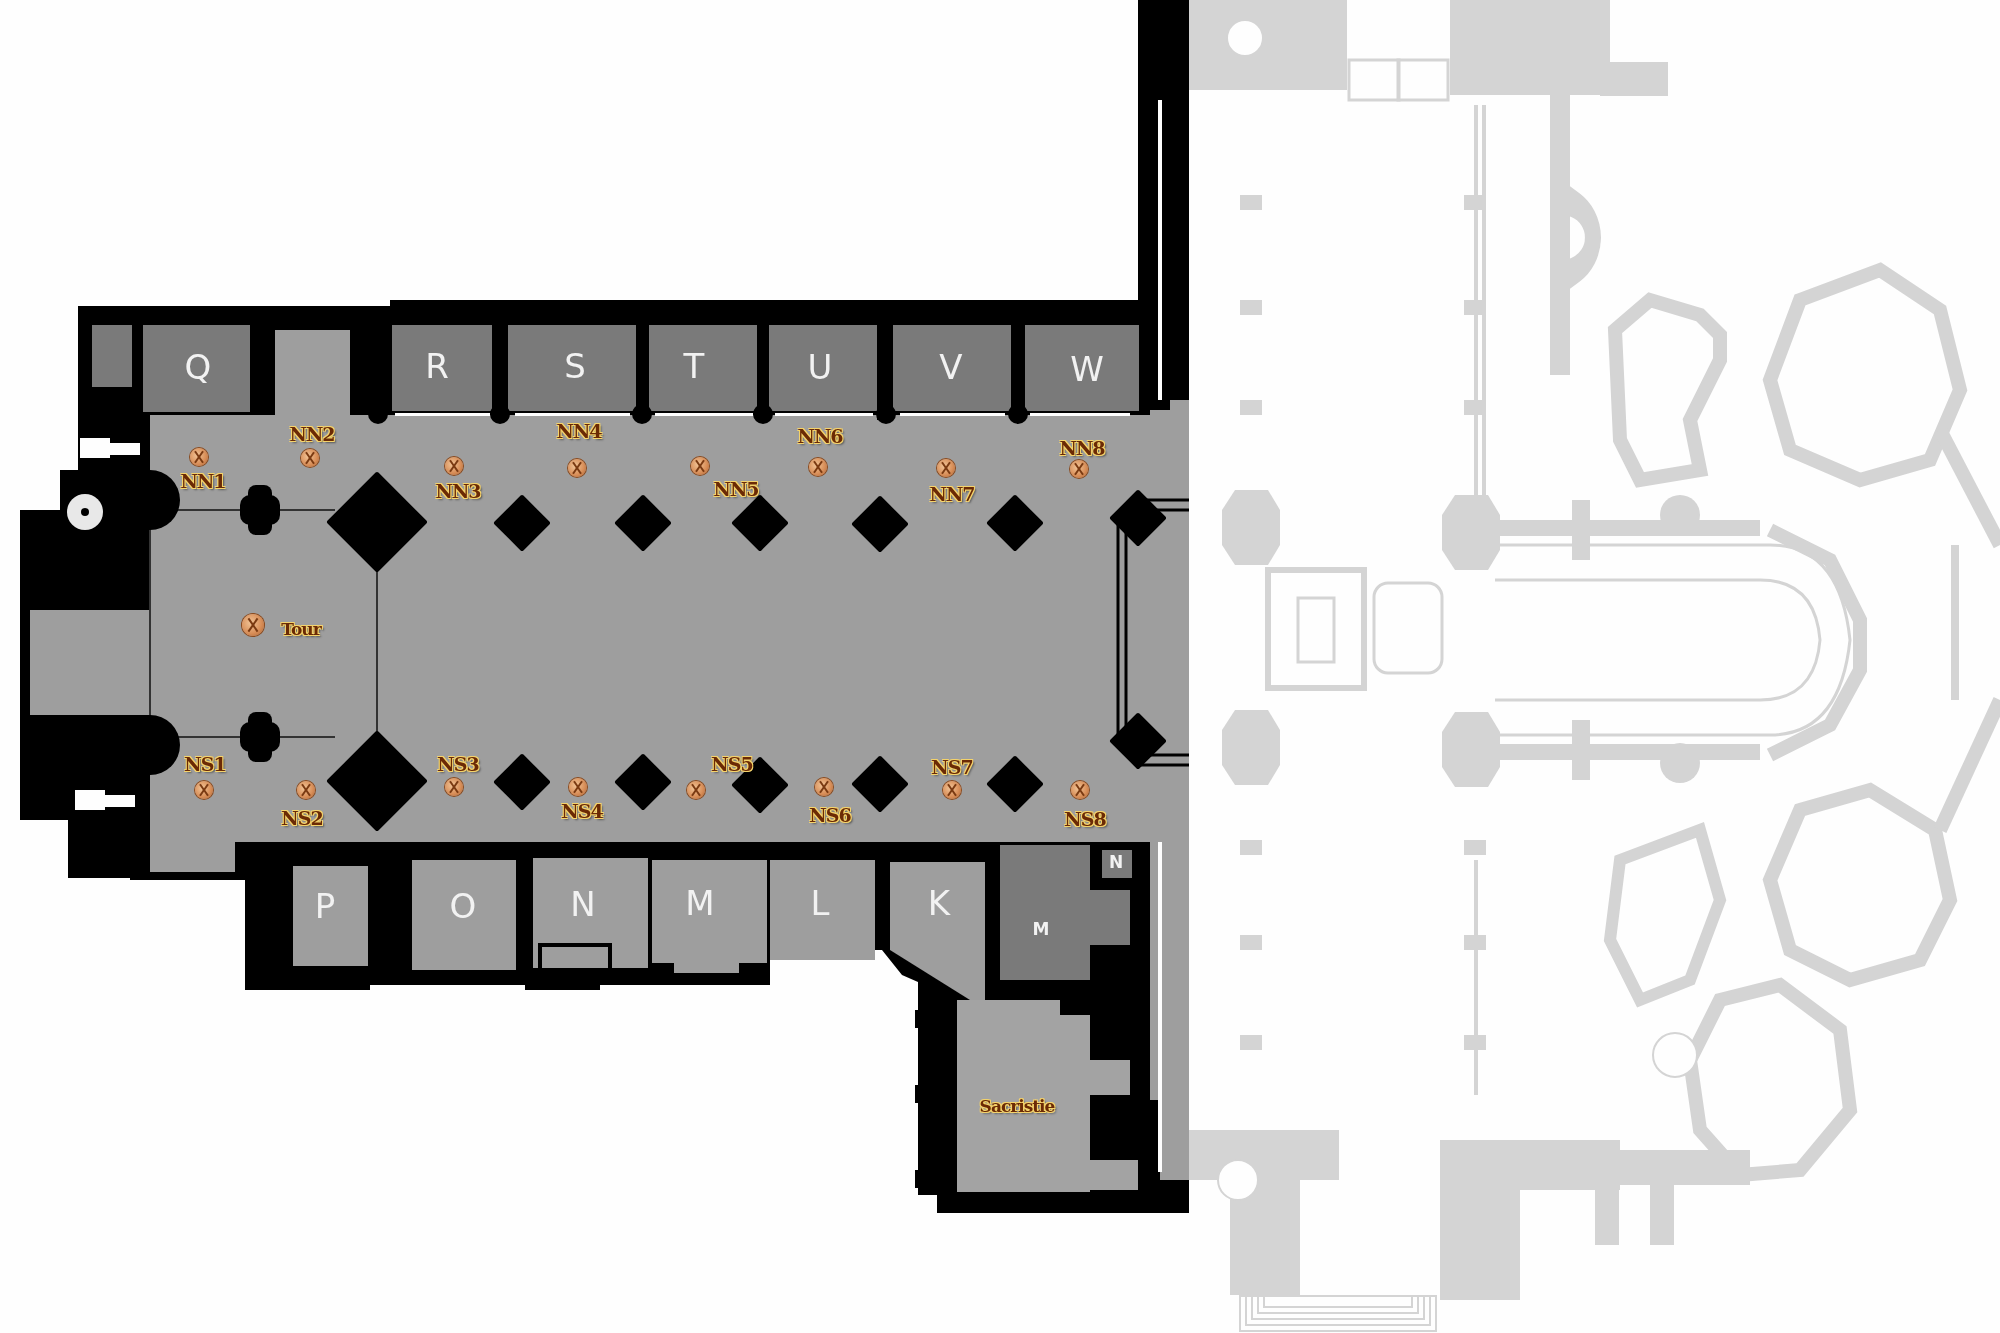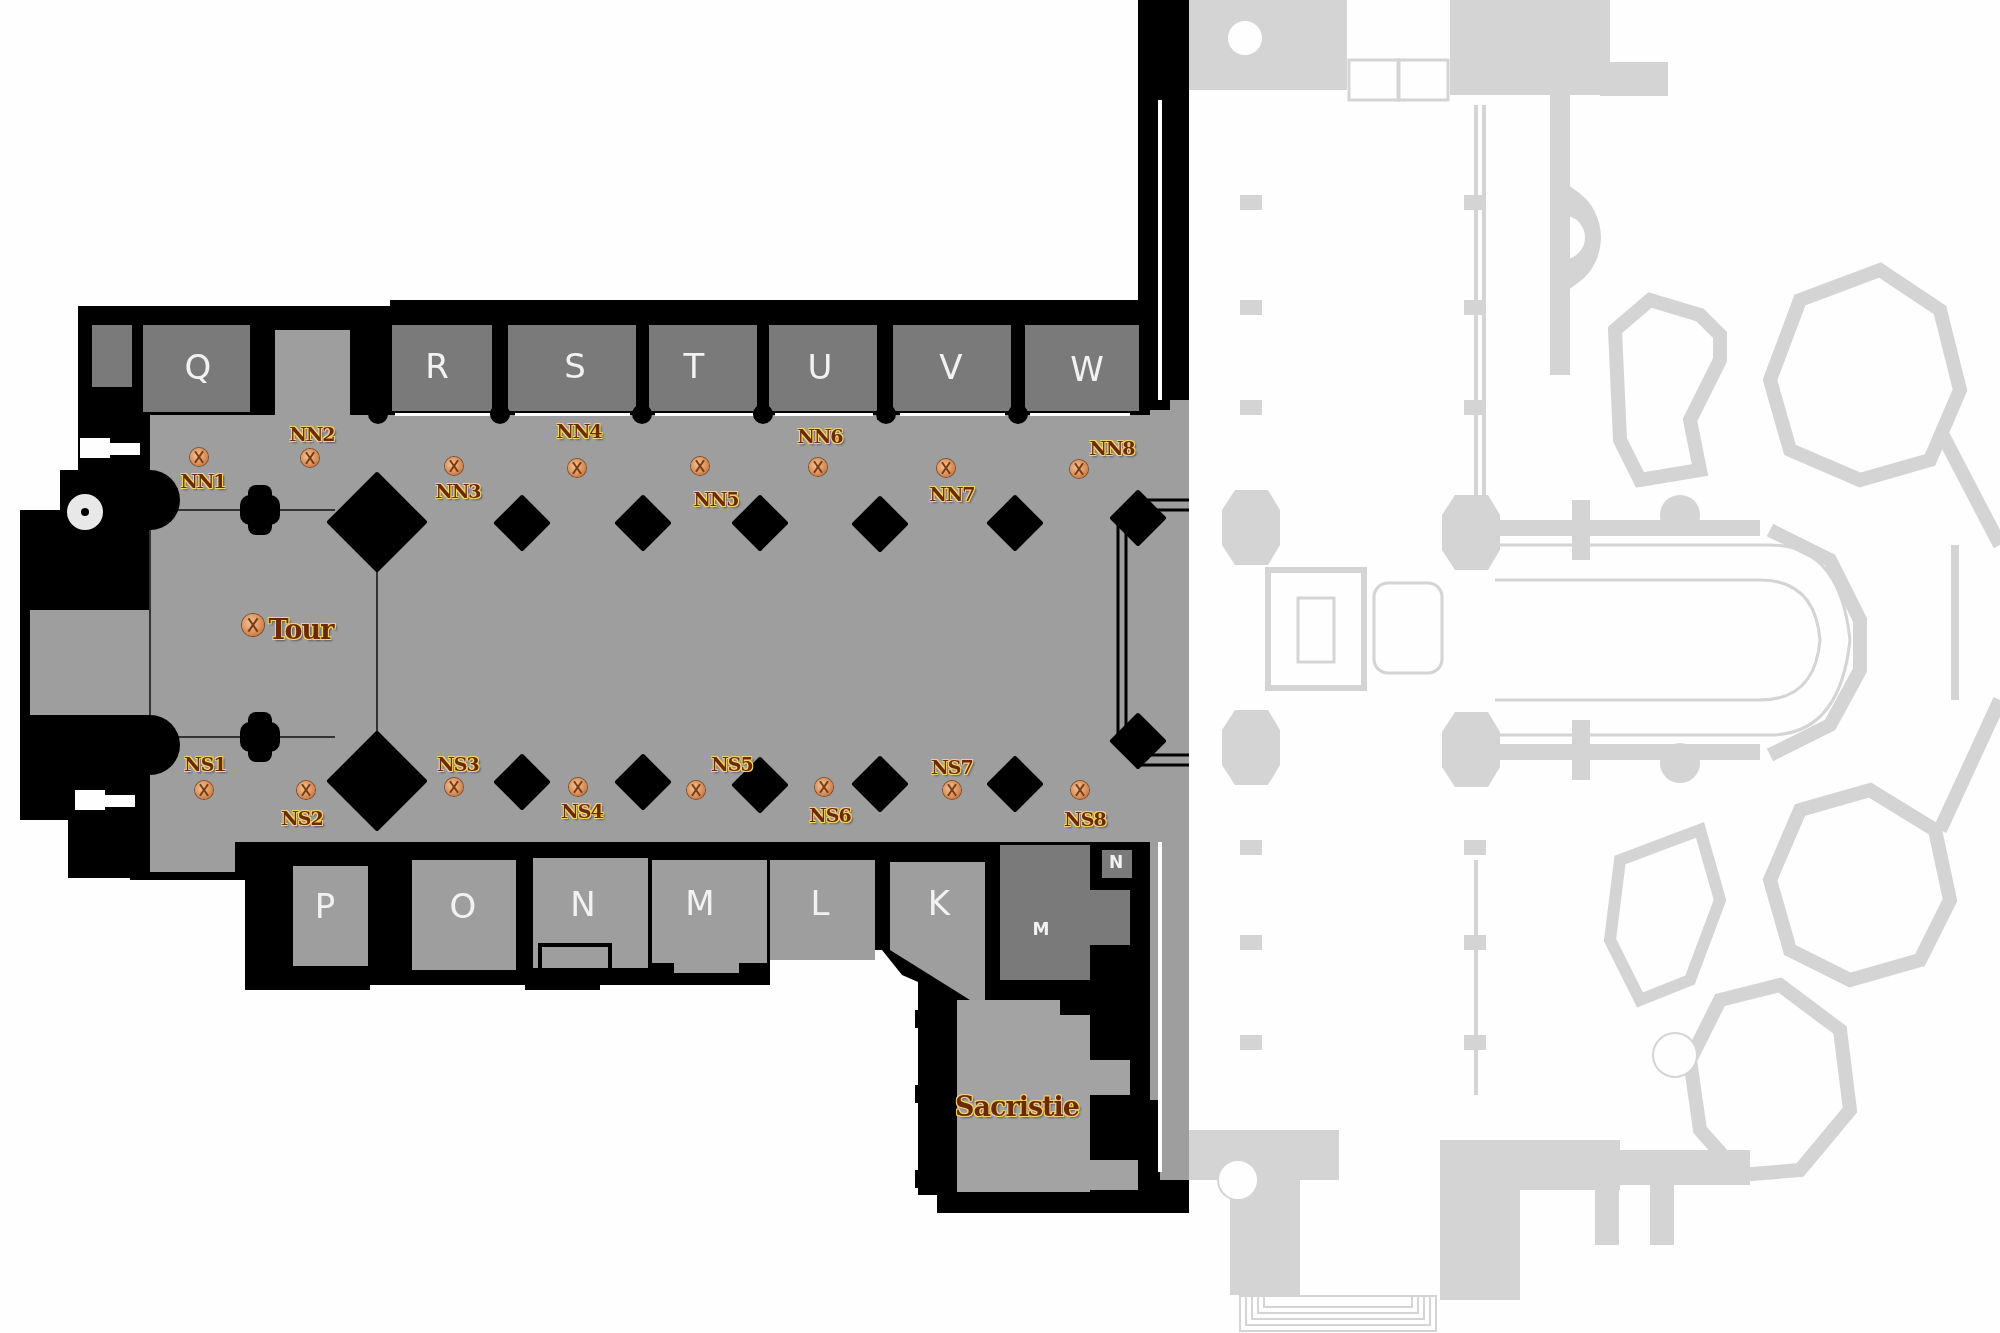--- a/index.html
+++ b/index.html
@@ -2,21 +2,21 @@
 <html><head>
 <meta charset="utf-8">
 <style>
   html,body{margin:0;padding:0;background:#fefefe;}
   #stage{position:relative;width:2000px;height:1333px;overflow:hidden;background:#fefefe;font-family:"DejaVu Sans",sans-serif;}
   svg#plan{position:absolute;left:0;top:0;}
   .chapel-label{position:absolute;transform:translate(-50%,-50%);color:#f2f2f2;font-family:"DejaVu Sans",sans-serif;font-size:34px;line-height:1;}
   .chapel-label.small{font-size:17px;font-weight:bold;}
   .marker{position:absolute;transform:translate(-50%,-50%);font-family:"DejaVu Serif",serif;font-weight:bold;font-size:19px;line-height:1;color:#6b2a05;
     text-shadow:-1px -1px 0 #f4d36b,1px -1px 0 #f4d36b,-1px 1px 0 #f4d36b,1px 1px 0 #f4d36b,2px 2px 2px rgba(0,0,0,.45);letter-spacing:-1px;white-space:nowrap;}
-  .marker.big{font-size:27px;}
+  .marker.big{font-size:17px;}
   .medal{position:absolute;width:18px;height:18px;margin:-9px 0 0 -9px;border-radius:50%;
     background:radial-gradient(circle at 40% 40%,#f1c497 0,#d9905a 55%,#b0602c 100%);box-shadow:0 0 0 1px #8a4a1e;}
   .medal::before,.medal::after{content:"";position:absolute;left:8px;top:2px;width:2px;height:14px;background:#7a3a12;transform:rotate(35deg);}
   .medal::after{transform:rotate(-35deg);}
   .medal.big{width:22px;height:22px;margin:-11px 0 0 -11px;}
   .medal.big::before,.medal.big::after{left:10px;top:3px;height:16px;}
 </style>
 </head>
 <body>
 
@@ -236,27 +236,27 @@
   <div id="markers-north">
       <span class="medal" style="left: 199px; top: 457px;"></span>
       <span class="marker" style="left: 203px; top: 481px;">NN1</span>
       <span class="medal" style="left: 310px; top: 458px;"></span>
       <span class="marker" style="left: 312px; top: 434px; text-align: right;">NN2</span>
       <span class="medal" style="left: 454px; top: 466px;"></span>
       <span class="marker" style="left: 458px; top: 491px;">NN3</span>
       <span class="medal" style="left: 577px; top: 468px;"></span>
       <span class="marker" style="left: 579px; top: 431px;">NN4</span>
       <span class="medal" style="left: 700px; top: 466px;"></span>
-      <span class="marker" style="left: 716px; top: 489px; margin-top: 10px;">NN5</span>
+      <span class="marker" style="left: 736px; top: 489px;">NN5</span>
       <span class="medal" style="left: 818px; top: 467px;"></span>
       <span class="marker" style="left: 820px; top: 436px;">NN6</span>
       <span class="medal" style="left: 946px; top: 468px;"></span>
       <span class="marker" style="left: 952px; top: 494px;">NN7</span>
       <span class="medal" style="left: 1079px; top: 469px;"></span>
-      <span class="marker" style="left: 1082px; top: 448px; margin-left: 30px;">NN8</span>
+      <span class="marker" style="left: 1082px; top: 448px;">NN8</span>
     </div>
   <div id="markers-south">
       <span class="medal" style="left: 204px; top: 790px;"></span>
       <span class="marker" style="left: 205px; top: 764px;">NS1</span>
       <span class="medal" style="left: 306px; top: 790px;"></span>
       <span class="marker" style="left: 302px; top: 818px;">NS2</span>
       <span class="medal" style="left: 454px; top: 787px;"></span>
       <span class="marker" style="left: 458px; top: 764px;">NS3</span>
       <span class="medal" style="left: 578px; top: 787px;"></span>
       <span class="marker" style="left: 582px; top: 811px;">NS4</span>

